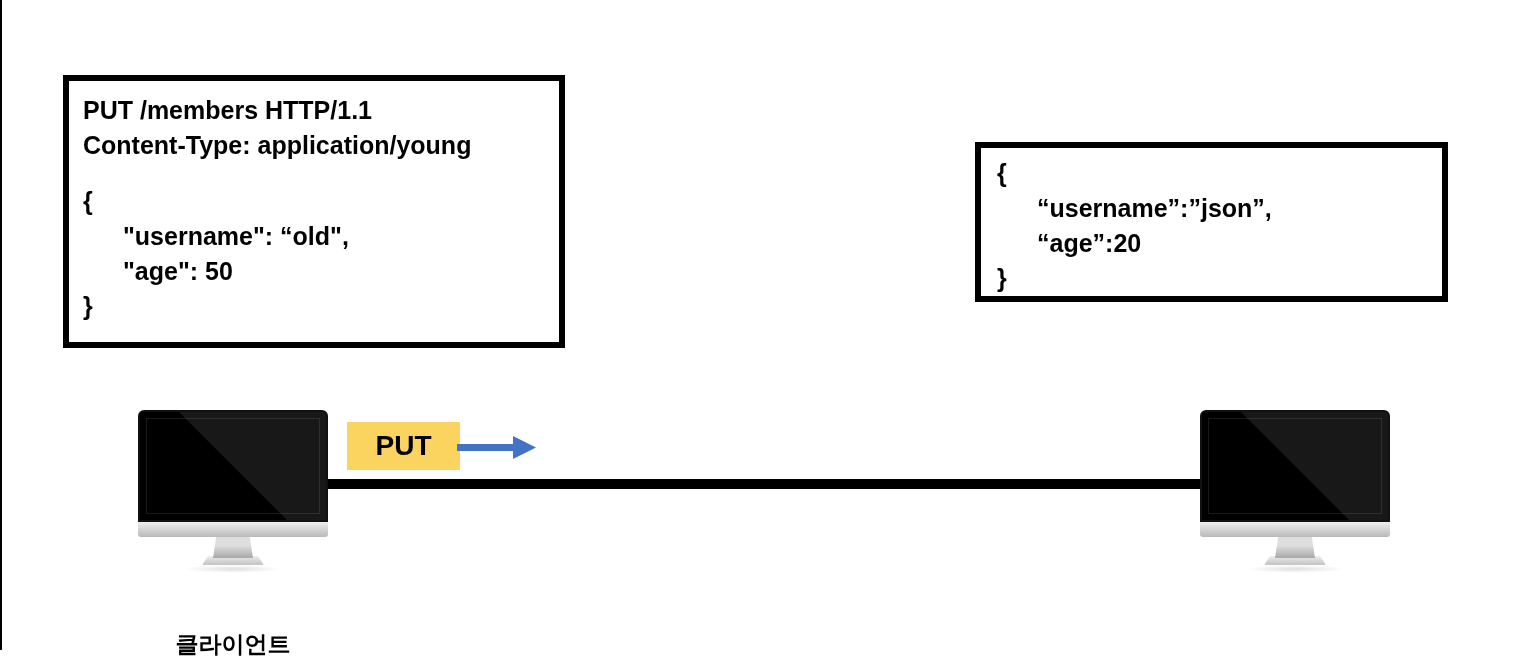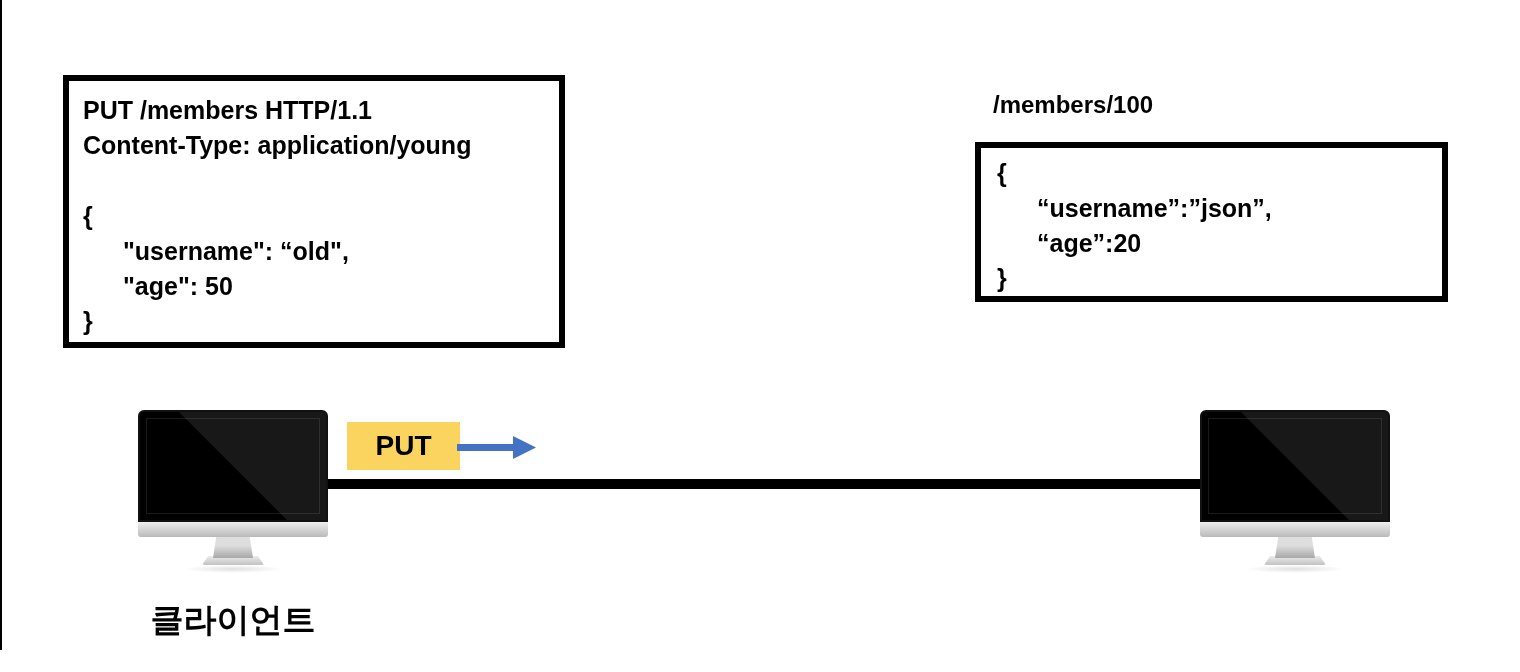--- a/index.html
+++ b/index.html
@@ -23,21 +23,21 @@
     position: absolute;
     border: 6px solid #000;
     background: #fff;
     font-weight: bold;
     font-size: 25px;
     line-height: 35px;
   }
   .request-box { left: 63px; top: 75px; width: 502px; height: 273px; padding: 12px 8px 0 14px; }
   .resource-box { left: 975px; top: 142px; width: 473px; height: 160px; padding: 8px 8px 0 16px; }
   .code-line.indent { padding-left: 40px; }
-  .header-block { margin-bottom: 36px; }
+  .header-block { margin-bottom: 21px; }
 
   .resource-title {
     position: absolute; left: 993px; top: 90px;
     font-size: 24px; font-weight: bold; line-height: 30px;
   }
 
   
   .method-badge {
     position: absolute; left: 347px; top: 422px;
     width: 113px; height: 48px;
@@ -85,23 +85,23 @@
   .monitor .shadow {
     position: absolute; left: 45px; top: 155px;
     width: 100px; height: 8px;
     background: radial-gradient(ellipse at center, rgba(0,0,0,0.12), rgba(0,0,0,0) 70%);
   }
   .monitor-client { left: 138px; top: 410px; }
   .monitor-server { left: 1200px; top: 410px; }
 
   
   .node-label {
-    position: absolute; top: 598px; width: 240px;
+    position: absolute; top: 629px; width: 240px;
     text-align: center;
-    font-size: 33px; font-weight: bold;
+    font-size: 23px; font-weight: bold;
   }
   .label-client { left: 113px; }
   .label-server { left: 1175px; }
 </style>
 </head>
 <body>
 
 <div class="canvas">
 
   <div class="edge-left"></div>
@@ -110,21 +110,20 @@
     <div class="header-block">
       <div class="code-line">PUT /members HTTP/1.1</div>
       <div class="code-line">Content-Type: application/young</div>
     </div>
     <div class="code-line">{</div>
     <div class="code-line indent">"username": “old",</div>
     <div class="code-line indent">"age": 50</div>
     <div class="code-line">}</div>
   </div>
 
-  <div class="resource-title">/members/100</div>
   <div class="code-box resource-box">
     <div class="code-line">{</div>
     <div class="code-line indent">“username”:”json”,</div>
     <div class="code-line indent">“age”:20</div>
     <div class="code-line">}</div>
   </div>
 
   <div class="method-badge" style="background-color: rgb(250, 212, 94);">
     <span>PUT</span>
   </div>

